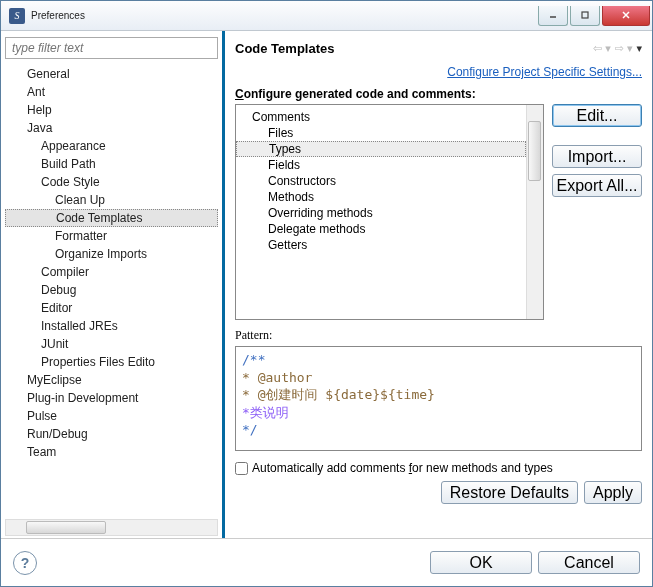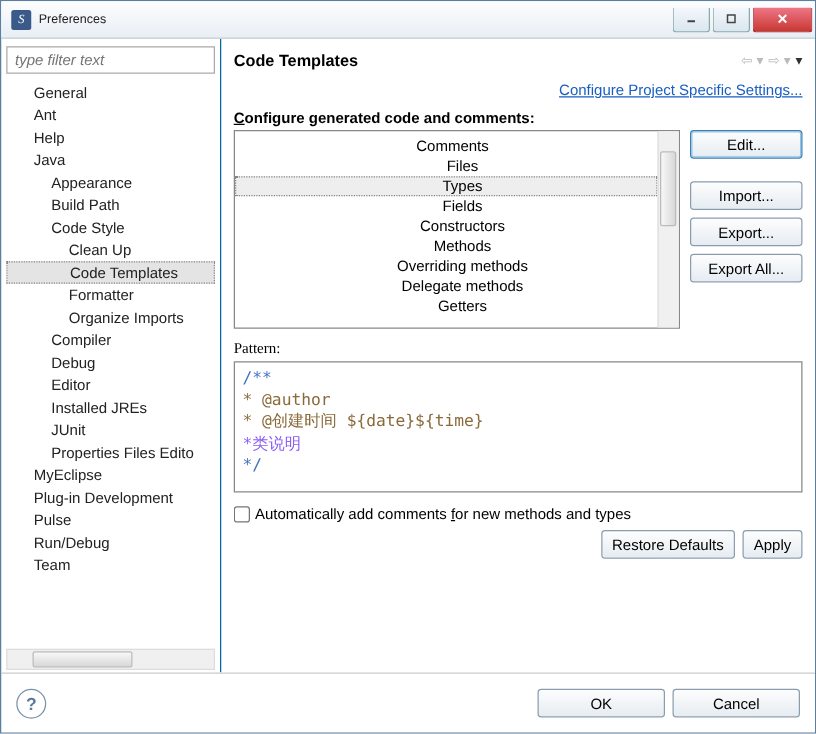--- a/index.html
+++ b/index.html
@@ -6,49 +6,49 @@
 body { font-family: "Segoe UI", Tahoma, sans-serif; font-size: 12px; background: #fff; width: 653px; height: 587px; overflow: hidden; }
 .window { width: 653px; height: 587px; border: 1px solid #5a7fa0; display: flex; flex-direction: column; background: #fff; }
 .titlebar { height: 30px; background: linear-gradient(#fdfdfe, #e8eef5); display: flex; align-items: center; padding: 0 0 0 8px; border-bottom: 1px solid #c0c8d0; }
 .titlebar .icon { width: 16px; height: 16px; background: #3a5a8a; border-radius: 2px; margin-right: 6px; display:flex; align-items:center; justify-content:center; color:#fff; font-size:10px; font-style:italic; font-family:serif;}
 .titlebar .title { flex: 1; font-size: 10px; color: #222; }
 .winbtns { display: flex; height: 20px; margin-right: 2px; }
 .winbtn { width: 30px; height: 20px; border: 1px solid #8aa; background: linear-gradient(#f4f8fb,#dbe6ef); margin-left: 2px; display: flex; align-items: center; justify-content: center; border-radius: 0 0 3px 3px; border-top:none;}
 .winbtn.close { width: 48px; background: linear-gradient(#e78, #c93832); border-color: #a33; color: #fff; }
 .winbtn svg { width: 10px; height: 10px; }
 .body { flex: 1; display: flex; overflow: hidden; }
-.sidebar { width: 176px; border-right: 1px solid #0369a1; display: flex; flex-direction: column; padding: 6px 4px 2px 4px; }
+.sidebar { width: 224px; border-right: 3px solid #0369a1; display: flex; flex-direction: column; padding: 6px 4px 2px 4px; }
 .filter { width: 100%; height: 22px; border: 1px solid #aaa; padding: 2px 6px; font-size: 12px; font-style: italic; color: #888; margin-bottom: 4px; }
 .tree { flex: 1; overflow-y: auto; overflow-x: hidden; padding: 2px 0; }
 .tree-item { padding: 2px 4px 2px 8px; white-space: nowrap; cursor: default; color: #222; }
 .tree-item.l1 { padding-left: 22px; }
 .tree-item.l2 { padding-left: 36px; }
 .tree-item.l3 { padding-left: 50px; }
 .tree-item.sel { background: #e4e4e4; border: 1px dotted #888; padding-top:1px; padding-bottom:1px;}
 .hscroll { height: 17px; background: #f0f0f0; border: 1px solid #ddd; display: flex; align-items: center; }
 .hscroll .thumb { width: 80px; height: 13px; background: linear-gradient(#f8f8f8,#d8d8d8); border: 1px solid #bbb; border-radius: 2px; margin-left: 20px; }
 .content { flex: 1; display: flex; flex-direction: column; padding: 6px 10px 0 10px; overflow: hidden; }
 .chead { display: flex; align-items: center; height: 22px; }
 .chead .ptitle { font-size: 13px; font-weight: bold; flex: 1; }
 .navicons { display: flex; gap: 4px; color: #bbb; font-size: 11px; }
 .navicons span { cursor: default; }
 .cfglink { text-align: right; margin: 6px 0 8px 0; }
 .cfglink a { color: #1a5fbf; text-decoration: underline; font-size: 12px; cursor: pointer; }
 .seclabel { margin-bottom: 3px; font-weight: bold; }
 .seclabel u { text-decoration: underline; }
 .row1 { display: flex; gap: 8px; }
-.listwrap { flex: 1; position: relative; border: 1px solid #888; height: 159px; background: #fff; text-align: center; }
+.listwrap { flex: 1; position: relative; border: 1px solid #888; height: 216px; background: #fff; }
 .listinner { position: absolute; inset: 0 17px 0 0; overflow: hidden; padding: 4px 0; }
 .litem { padding: 1px 6px 1px 16px; cursor: default; }
 .litem.l2 { padding-left: 32px; }
 .litem.sel { background: #eee; border: 1px dotted #888; padding-top:0; padding-bottom:0;}
 .vscroll { position: absolute; right: 0; top: 0; bottom: 0; width: 17px; background: #f0f0f0; border-left: 1px solid #ddd; }
 .vscroll .thumb { position: absolute; top: 16px; left: 1px; width: 13px; height: 60px; background: linear-gradient(90deg,#f8f8f8,#d8d8d8); border: 1px solid #bbb; border-radius: 2px; }
 .btncol { width: 90px; display: flex; flex-direction: column; gap: 6px; }
-.btn { height: 23px; border: 1px solid #8a9db0; background: linear-gradient(#fdfdfd,#e6ecf2); border-radius: 3px; font-size: 12px; cursor: default; display: flex; align-items: center; justify-content: center; padding: 0 8px; white-space:nowrap;}
+.btn { height: 23px; border: 1px solid #8a9db0; background: linear-gradient(#fdfdfd,#e6ecf2); border-radius: 3px; font-size: 16px; cursor: default; display: flex; align-items: center; justify-content: center; padding: 0 8px; white-space:nowrap;}
 .btn.focus { border: 1px solid #3c7fb1; box-shadow: 0 0 0 1px #8ec6ef inset; }
 .patlabel { margin: 8px 0 3px 0; font-family: Liberation Serif, serif; }
 .pattern { border: 1px solid #888; height: 105px; background: #fff; padding: 4px 6px; font-family: Consolas, monospace; font-size: 13px; color: #4070c0; line-height: 1.35; overflow: hidden; }
 .pattern .kw { color: #8a6a3a; }
 .pattern .gr { color: #8b5cf6; }
 .checkrow { margin: 10px 0 6px 0; display: flex; align-items: center; gap: 4px; }
 .checkrow input { width: 13px; height: 13px; }
 .botbtns { display: flex; justify-content: flex-end; gap: 6px; margin-bottom: 6px; }
 .footer { height: 48px; border-top: 1px solid #ccc; display: flex; align-items: center; padding: 0 12px; }
 .help { width: 24px; height: 24px; border: 1.5px solid #7a93ab; border-radius: 50%; display: flex; align-items: center; justify-content: center; color: #5a7a9a; font-size: 14px; font-weight: bold; }
@@ -140,21 +140,20 @@
               <div class="litem l2">Getters</div>
             </div>
           <div class="vscroll">
               <div class="thumb"></div>
             </div>
         </div>
         <div class="btncol">
           <div class="btn focus">Edit...</div>
           <div style="height:6px"></div>
           <div class="btn">Import...</div>
-          <div class="btn">Export...</div>
           <div class="btn">Export All...</div>
         </div>
       </div>
 
       <div class="patlabel">Pattern:</div>
       <div class="pattern" id="pattern">
           <div>/**</div>
           <div class="kw"> * @author</div>
           <div class="kw"> * @创建时间 ${date}${time}</div>
           <div class="gr"> *类说明</div>

